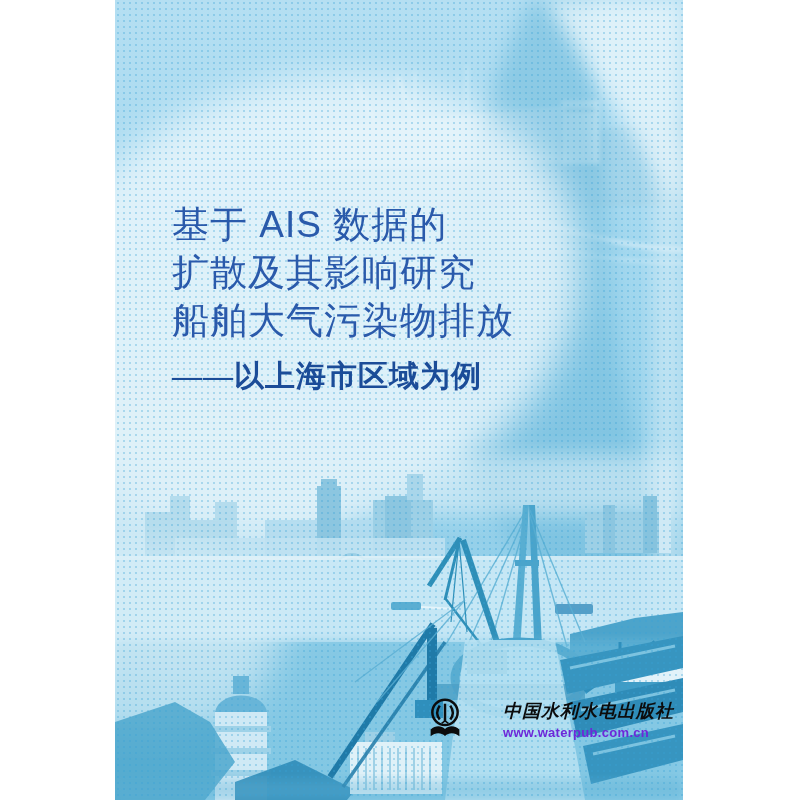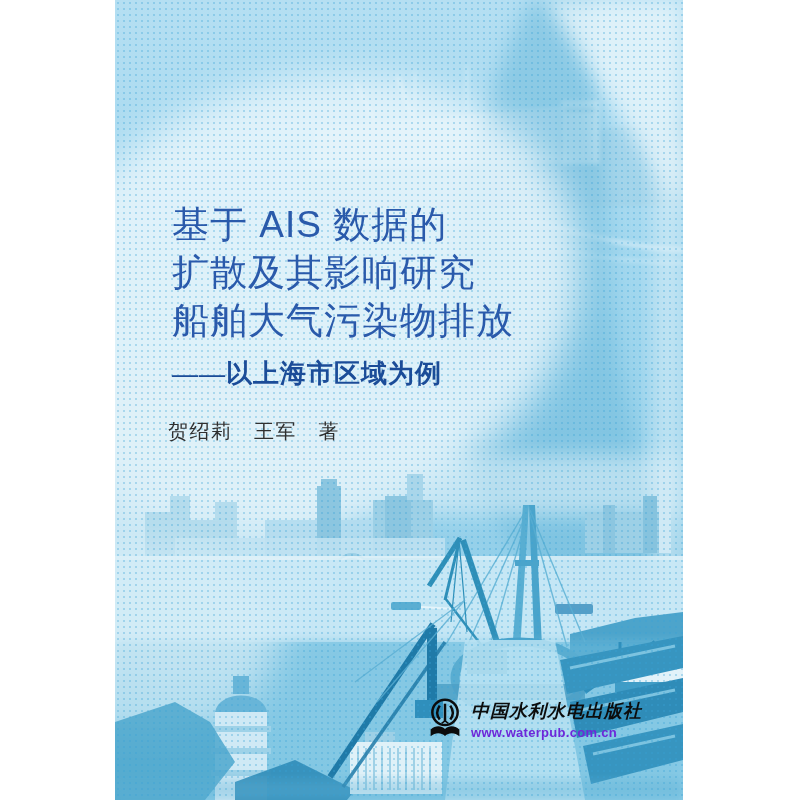--- a/index.html
+++ b/index.html
@@ -5,24 +5,24 @@
   html,body{margin:0;padding:0;}
   .page{position:relative;width:800px;height:800px;background:#ffffff;overflow:hidden;
         font-family:"Liberation Sans",sans-serif;}
   .cover{position:absolute;left:115px;top:0;width:568px;height:800px;overflow:hidden;background:#a9daf0;}
   .art{position:absolute;left:0;top:0;width:568px;height:800px;display:block;}
   .dots{position:absolute;left:0;top:0;width:568px;height:800px;
         background-image:radial-gradient(circle,rgba(56,162,214,0.32) 1.1px,rgba(0,0,0,0) 1.5px);
         background-size:6px 6px;pointer-events:none;}
   .title-block{position:absolute;left:57px;top:201px;color:#2a5aab;font-size:37px;line-height:48px;
         font-weight:500;letter-spacing:1px;white-space:nowrap;}
-  .subtitle{position:absolute;left:57px;top:356px;color:#1b4c98;font-size:26px;font-weight:bold;
+  .subtitle{position:absolute;left:57px;top:356px;color:#1b4c98;font-size:30px;font-weight:bold;
         font-family:"Liberation Serif",serif;letter-spacing:1px;white-space:nowrap;}
   .authors{position:absolute;left:53px;top:418px;color:#2f2f2f;font-size:20px;letter-spacing:1.5px;white-space:nowrap;}
-  .publisher{position:absolute;left:312px;top:697px;display:flex;align-items:flex-start;}
+  .publisher{position:absolute;left:312px;top:697px;display:flex;align-items:flex-start;gap:32px;}
   .logo{display:block;width:36px;height:46px;flex:0 0 auto;}
   .pub-text{margin-left:8px;padding-top:2px;}
   .pub-name{font-family:"Liberation Serif",serif;font-style:italic;font-weight:bold;font-size:18px;
         color:#0c0c0c;letter-spacing:1px;white-space:nowrap;}
   .pub-url{font-weight:bold;font-size:13px;color:#6d28d9;letter-spacing:0.3px;margin-top:2px;white-space:nowrap;}
 </style>
 </head>
 <body>
 
 <div class="page">
@@ -156,21 +156,20 @@
     <div class="dots"></div>
 
     <div class="title-block">
       <div>基于 AIS 数据的</div>
       <div>扩散及其影响研究</div>
       <div>船舶大气污染物排放</div>
     </div>
 
     <div class="subtitle">——以上海市区域为例</div>
 
-    <div class="authors">贺绍莉　王军　著</div>
 
     <div class="publisher">
       <svg class="logo" viewBox="0 0 34 48" aria-hidden="true">
         <circle cx="17" cy="16" r="13.2" fill="none" stroke="#0c0c0c" stroke-width="2.6"></circle>
         <line x1="17" y1="7" x2="17" y2="25" stroke="#0c0c0c" stroke-width="2.6"></line>
         <path d="M11.5,9 C8,14 8,19 11.5,23.5" fill="none" stroke="#0c0c0c" stroke-width="2.6"></path>
         <path d="M22.5,9 C26,14 26,19 22.5,23.5" fill="none" stroke="#0c0c0c" stroke-width="2.6"></path>
         <path d="M17,25 L13.5,27.5 M17,25 L20.5,27.5" stroke="#0c0c0c" stroke-width="1.6" fill="none"></path>
         <path d="M2,34 C7,29.5 13,29.5 17,33.5 C21,29.5 27,29.5 32,34 L32,41 C27,36.8 21,36.8 17,40.8 C13,36.8 7,36.8 2,41 Z" fill="#0c0c0c"></path>
       </svg>

